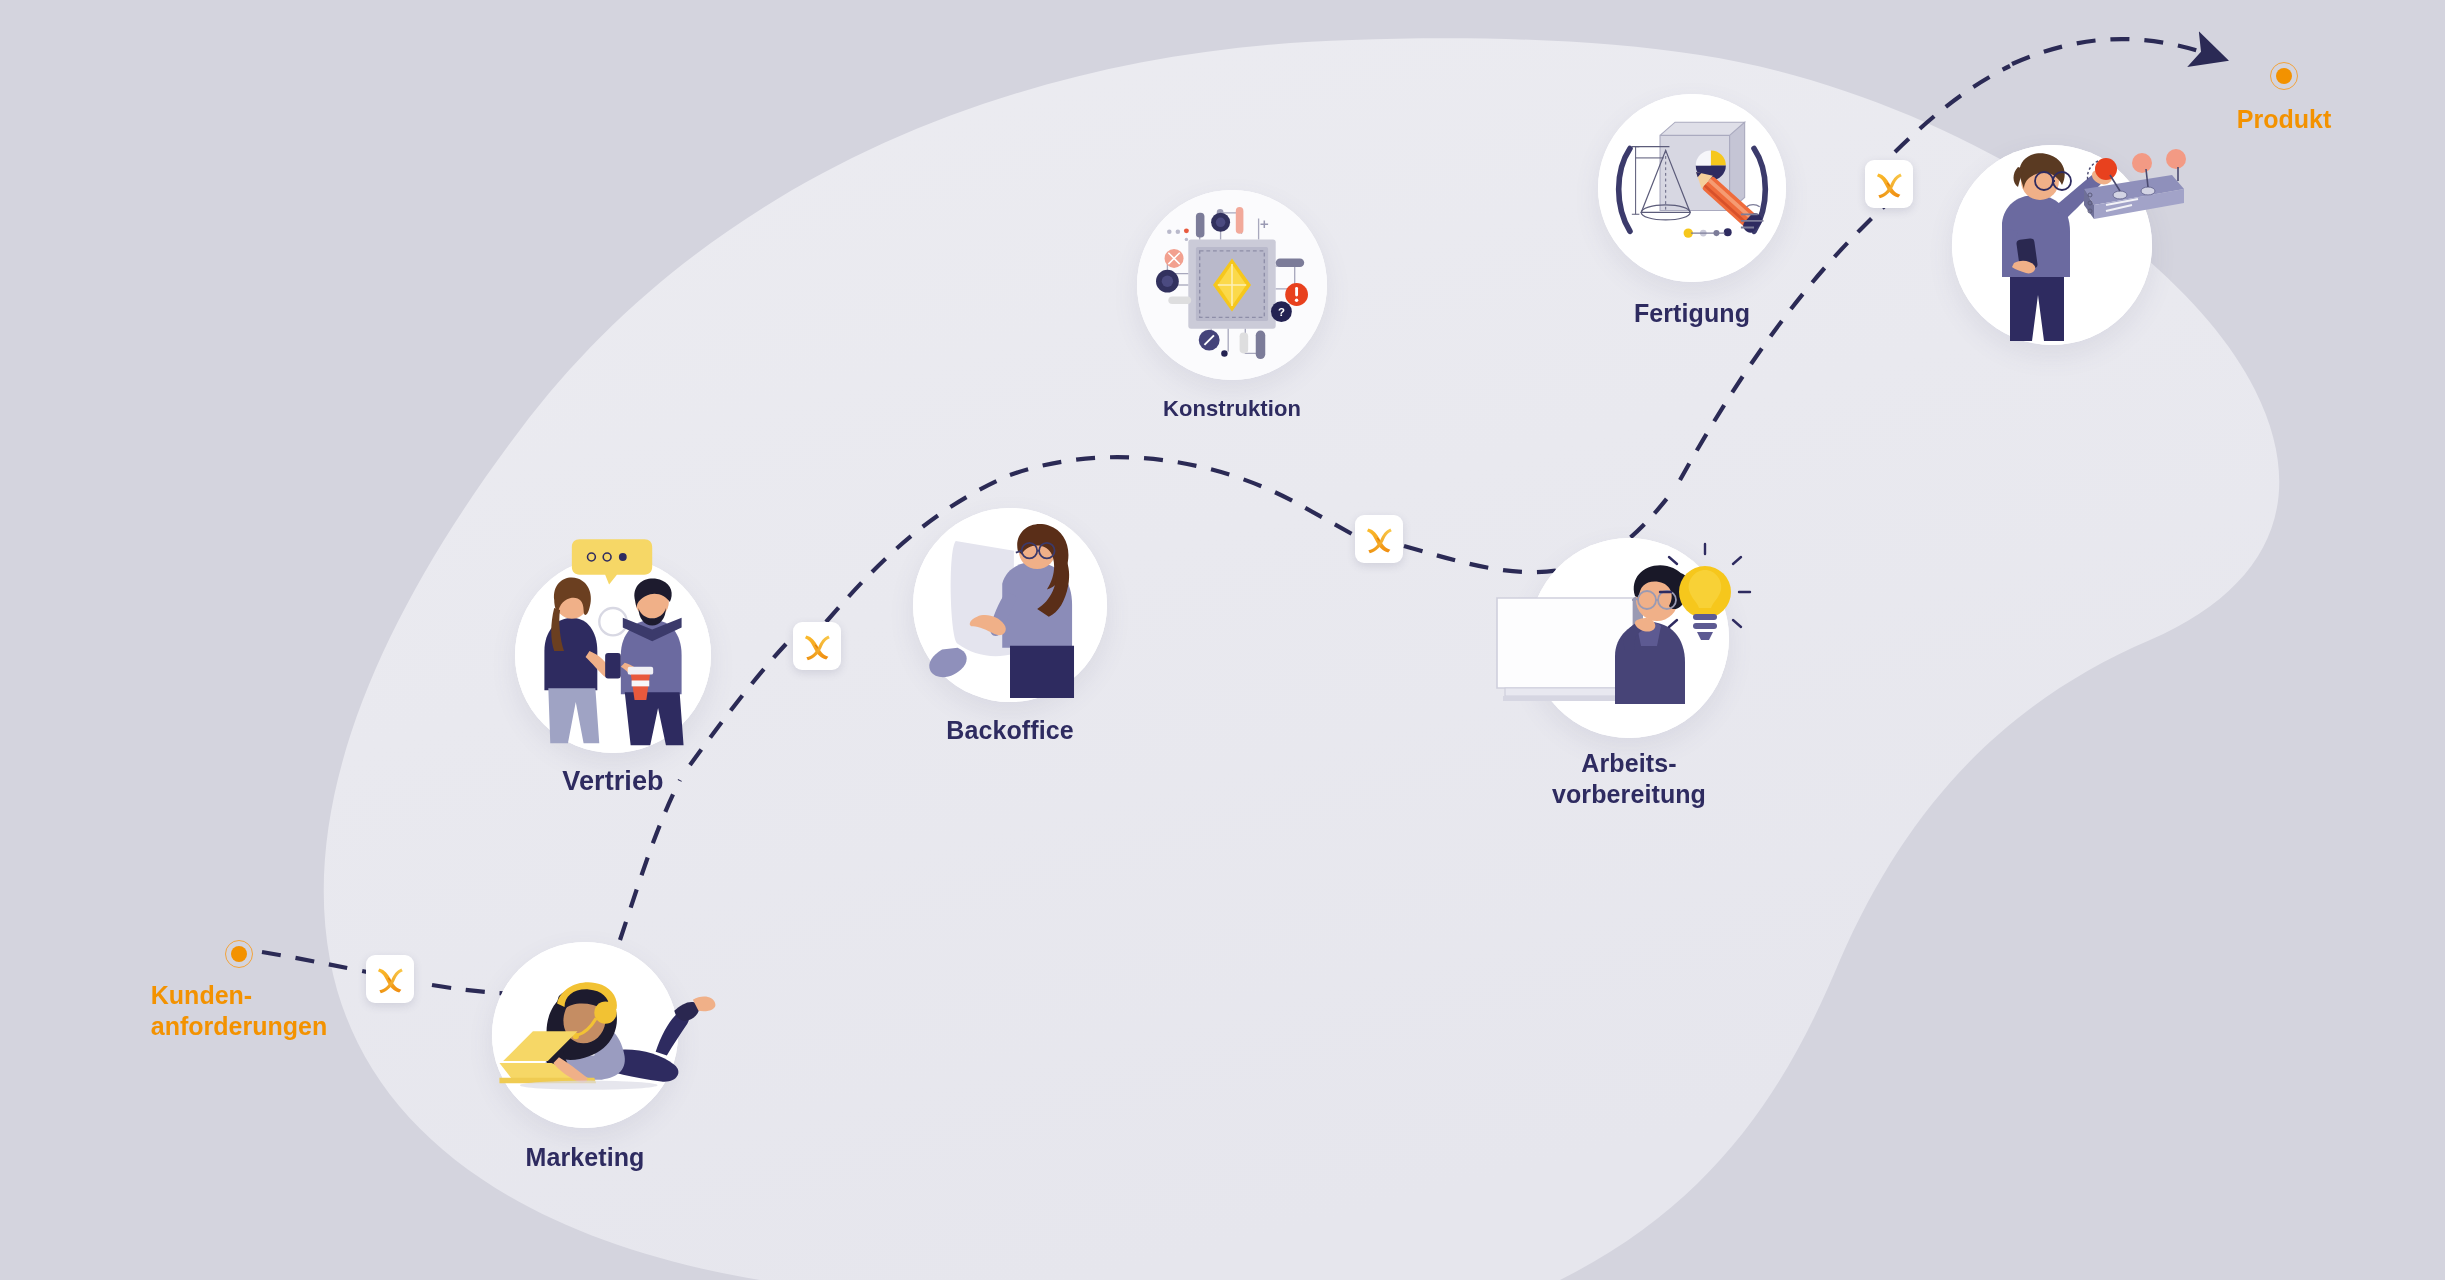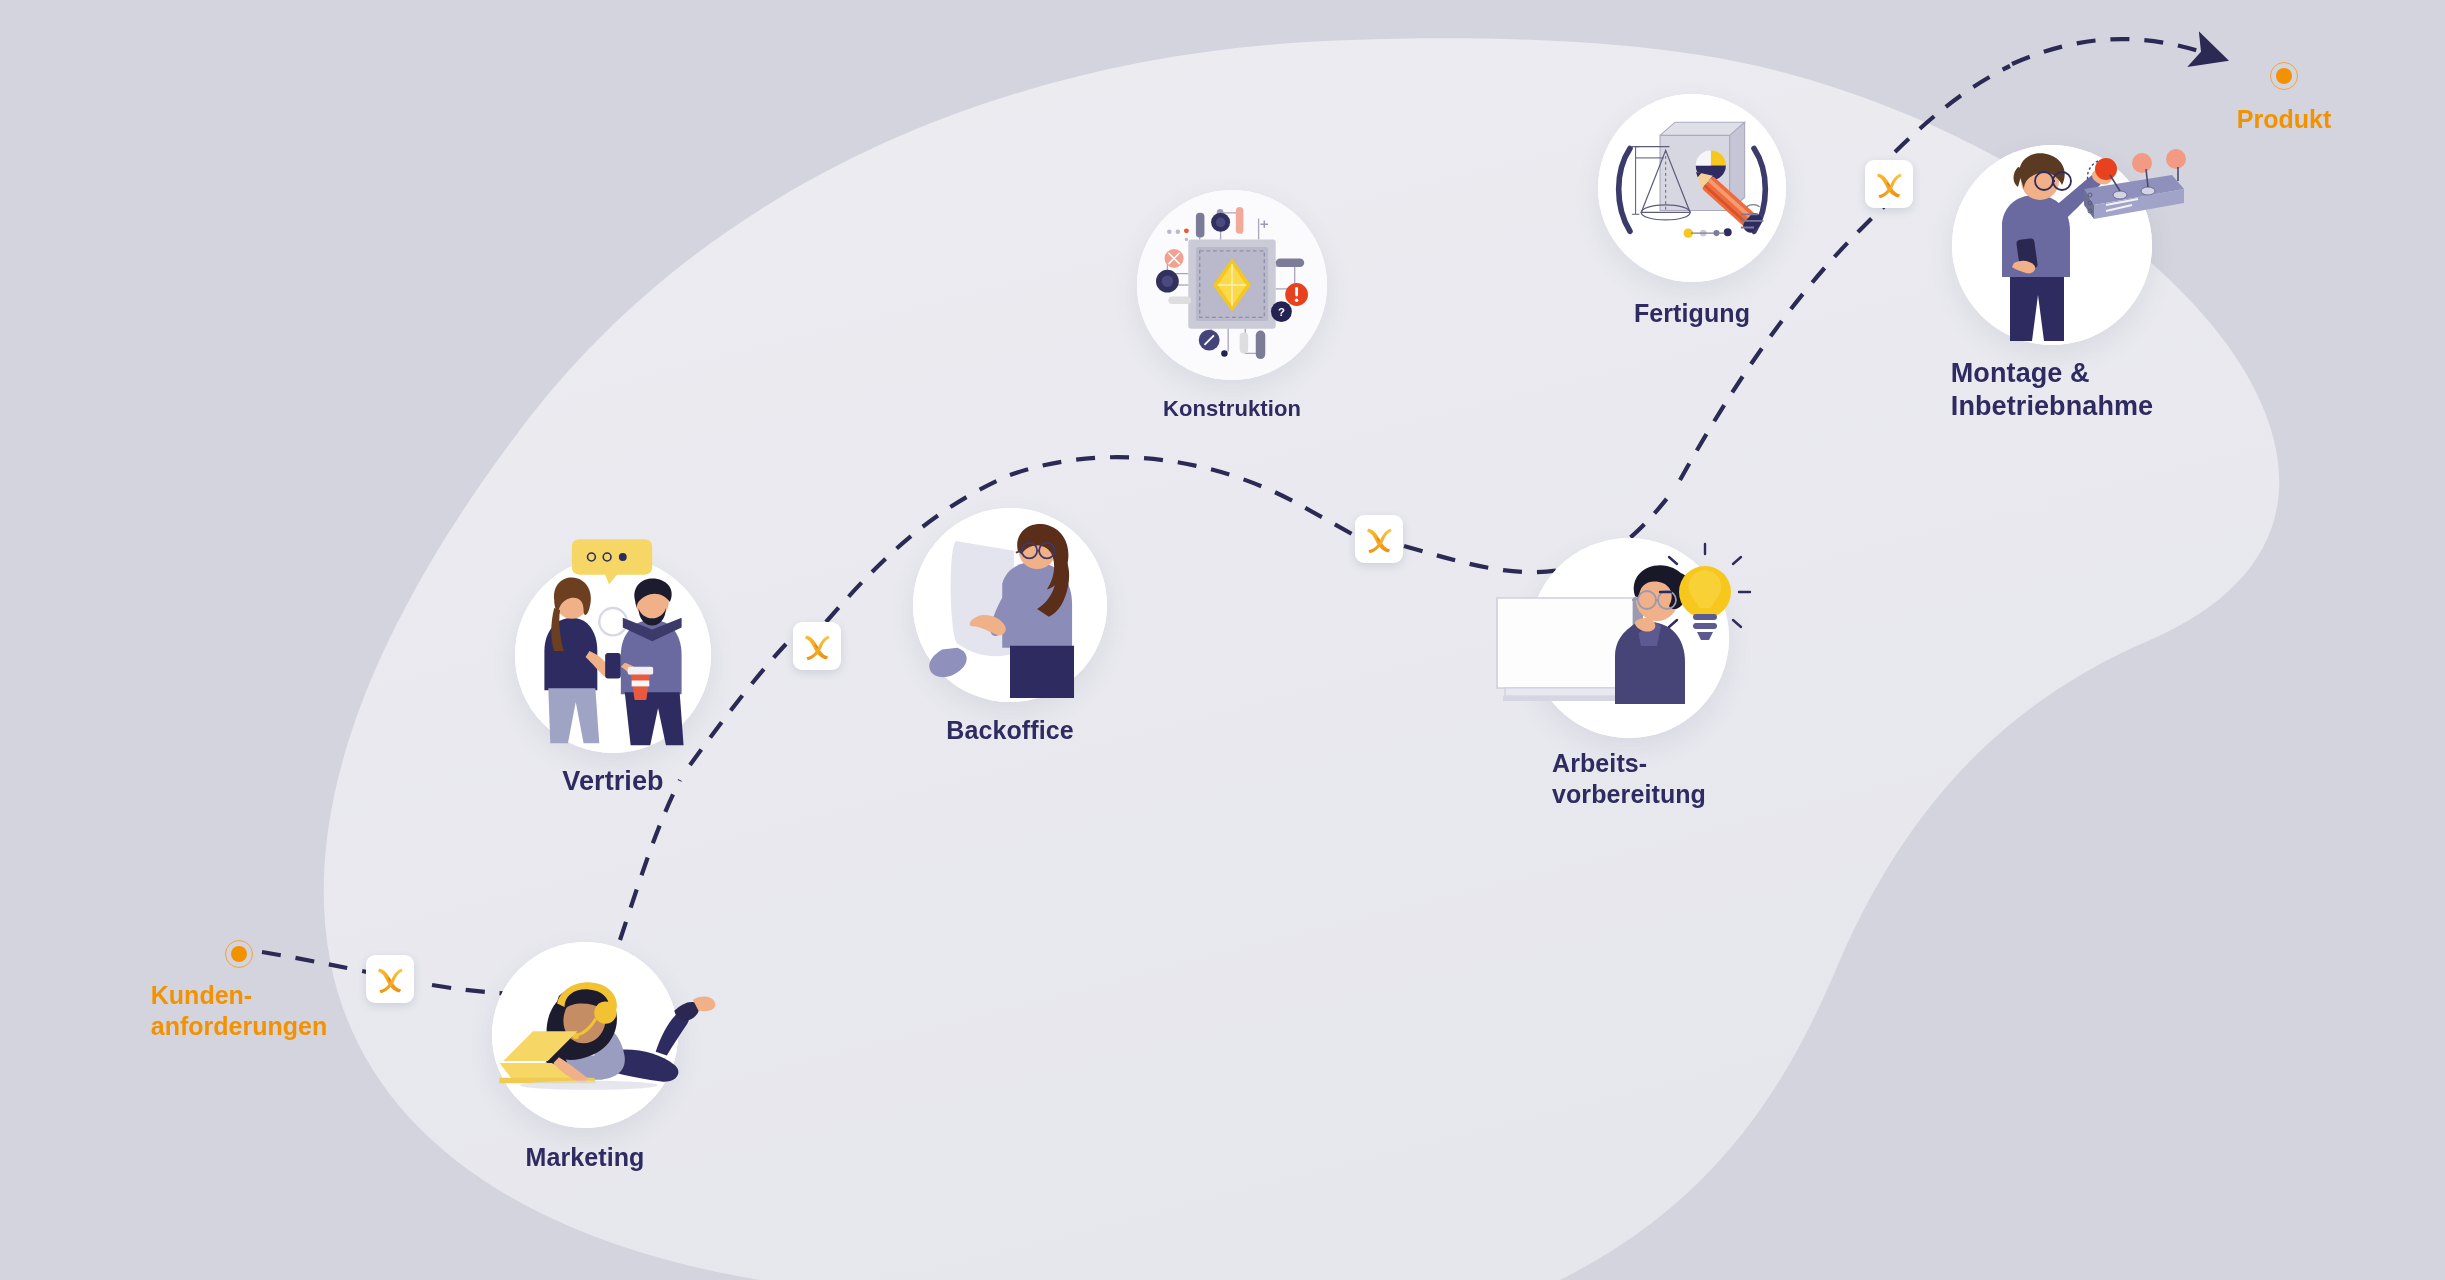--- a/index.html
+++ b/index.html
@@ -17,21 +17,21 @@
   .node{position:absolute;}
   .node .disc{
     position:absolute;left:0;top:0;border-radius:50%;
     background:#ffffff;
     box-shadow:0 10px 26px rgba(90,90,130,.10);
     overflow:visible;
   }
   .node .art{position:absolute;left:0;top:0;width:100%;height:100%;overflow:visible;}
   .node .caption{
     position:absolute;left:50%;transform:translateX(-50%);
-    white-space:pre-line;
+    text-align:center;white-space:pre-line;
     color:#2e2b60;font-weight:700;letter-spacing:.1px;
     line-height:1.24;
   }
 
   
   .xbadge{
     position:absolute;width:48px;height:48px;border-radius:9px;
     background:#fff;box-shadow:0 3px 9px rgba(80,80,120,.16);
     display:flex;align-items:center;justify-content:center;
   }
@@ -393,22 +393,20 @@
         <ellipse cx="196" cy="46" rx="7" ry="4" fill="#d3d4e4" stroke="#6e6f97" stroke-width="1"></ellipse>
         <path d="M154 60 L 186 54 M 154 66 L 180 60" stroke="#f2f2f7" stroke-width="2.2"></path>
 
         <circle cx="154" cy="24" r="11" fill="#e8411e"></circle>
         <circle cx="190" cy="18" r="10" fill="#f39a84"></circle>
         <circle cx="224" cy="14" r="10" fill="#f39a84"></circle>
         <path d="M158 30 L 168 46 M 194 24 L 196 42 M 226 22 L 226 36" stroke="#4a4a70" stroke-width="1.6"></path>
         <path d="M146 16 C 138 20, 134 28, 136 36" stroke="#4a4a70" stroke-width="1.4" fill="none" stroke-dasharray="2.5 2.5"></path>
       </svg>
     </div>
-    <div class="caption" style="top: 212px; font-size: 27px;">Montage &amp;
-Inbetriebnahme</div>
   </div>
 
   <div class="xbadge" id="b0" style="left: 366px; top: 955px;">
     <svg viewBox="0 0 48 48">
       <defs>
         <linearGradient id="xg0a" x1="0" y1="0" x2="1" y2="1">
           <stop offset="0" stop-color="#fbbe2e"></stop>
             <stop offset="1" stop-color="#ef8b10"></stop>
         </linearGradient>
         <linearGradient id="xg0b" x1="1" y1="0" x2="0" y2="1">

